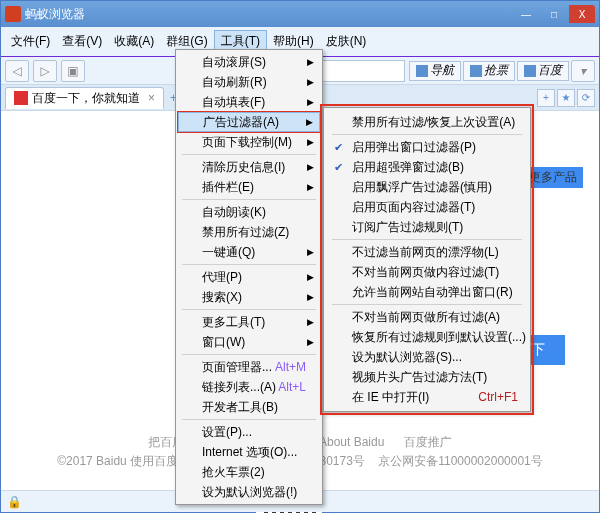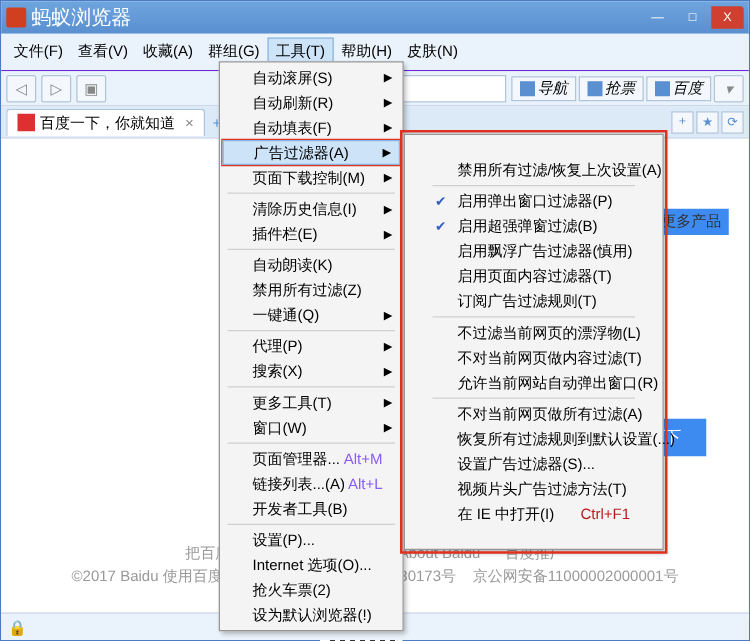--- a/index.html
+++ b/index.html
@@ -1,20 +1,20 @@
 <!DOCTYPE html>
 <html><head>
 <meta charset="utf-8">
 <style>
 * { margin: 0; padding: 0; box-sizing: border-box; font-family: "Microsoft YaHei", SimSun, sans-serif; font-size: 12px; }
 body { background: #fff; width: 600px; height: 513px; overflow: hidden; }
 .window { width: 600px; height: 513px; border: 1px solid #4a7bc4; position: relative; background: #fff; }
 .titlebar { height: 26px; background: linear-gradient(#6ea5de, #5a8fd0); display: flex; align-items: center; padding: 0 4px; color: #fff; }
 .titlebar .icon { width: 16px; height: 16px; background: #d04020; margin-right: 4px; border-radius: 2px; }
-.titlebar .title { flex: 1; font-size: 16px; }
+.titlebar .title { flex: 1; font-size: 12px; }
 .winbtns { display: flex; gap: 2px; }
 .winbtn { width: 26px; height: 18px; display: flex; align-items: center; justify-content: center; font-size: 10px; color: #fff; }
 .winbtn.close { background: #d04030; border-radius: 0 3px 0 0; }
 .menubar { height: 30px; background: #eaf3fb; display: flex; align-items: center; padding: 0 4px; border-bottom: 1px solid #6d28d9; }
 .menubar span { padding: 2px 6px; cursor: default; }
 .menubar span.open { background: #cde3f7; border: 1px solid #8ab5e0; }
 .toolbar { height: 28px; background: #eaf3fb; display: flex; align-items: center; padding: 0 4px; gap: 4px; border-bottom: 1px solid #cbd8e8; }
 .navbtn { width: 24px; height: 22px; border: 1px solid #b0c4db; background: #f4f8fc; border-radius: 2px; display: flex; align-items: center; justify-content: center; color: #888; }
 .addrbar { flex: 1; height: 22px; border: 1px solid #b0c4db; background: #fff; display: flex; align-items: center; padding: 0 4px; margin-left: 120px; }
 .addrbar .favicon { width: 14px; height: 14px; background: #de3030; margin-right: 4px; }
@@ -43,21 +43,21 @@
 .lock { width: 14px; height: 14px; color: #d0a000; }
 
 .dropdown { position: absolute; top: 48px; left: 174px; width: 148px; background: #f4f4f4; border: 1px solid #979797; box-shadow: 2px 2px 4px rgba(0,0,0,0.3); z-index: 10; padding: 2px; }
 .ditem { height: 20px; display: flex; align-items: center; padding: 0 18px 0 24px; position: relative; white-space: nowrap; }
 .ditem .arr { position: absolute; right: 6px; font-size: 9px; }
 .ditem .kb { position: absolute; right: 14px; color: #8b5cf6; }
 .ditem.hl { background: #cde3f7; border: 1px solid #8ab5e0; margin: -1px; position: relative; }
 .dred { border: 2px solid #e03020; margin: -1px; }
 .dsep { height: 1px; background: #d0d0d0; margin: 2px 4px; }
 
-.submenu { position: absolute; top: 106px; left: 322px; width: 208px; background: #f4f4f4; border: 1px solid #979797; box-shadow: 2px 2px 4px rgba(0,0,0,0.3); z-index: 11; padding: 18px; outline: 2px solid #e03020; outline-offset: 1px; }
+.submenu { position: absolute; top: 106px; left: 322px; width: 208px; background: #f4f4f4; border: 1px solid #979797; box-shadow: 2px 2px 4px rgba(0,0,0,0.3); z-index: 11; padding: 4px; outline: 2px solid #e03020; outline-offset: 1px; }
 .sitem { height: 20px; display: flex; align-items: center; padding: 0 18px 0 24px; position: relative; white-space: nowrap; }
 .sitem .chk { position: absolute; left: 6px; color: #3060c0; font-size: 11px; }
 .sitem .kb { position: absolute; right: 8px; color: #b91c1c; }
 </style>
 </head>
 <body>
 
 <div class="window">
   <div class="titlebar">
     <div class="icon"></div>
@@ -212,21 +212,21 @@
         <span>允许当前网站自动弹出窗口(R)</span>
       </div>
       <div class="dsep"></div>
       <div class="sitem">
         <span>不对当前网页做所有过滤(A)</span>
       </div>
       <div class="sitem">
         <span>恢复所有过滤规则到默认设置(...)</span>
       </div>
       <div class="sitem">
-        <span>设置广告过滤器(S)...</span>
+        <span>设为默认浏览器(S)...</span>
       </div>
       <div class="sitem">
         <span>视频片头广告过滤方法(T)</span>
       </div>
       <div class="sitem">
         <span>在 IE 中打开(I)</span>
         <span class="kb">Ctrl+F1</span>
       </div>
     </div>
 </div>

